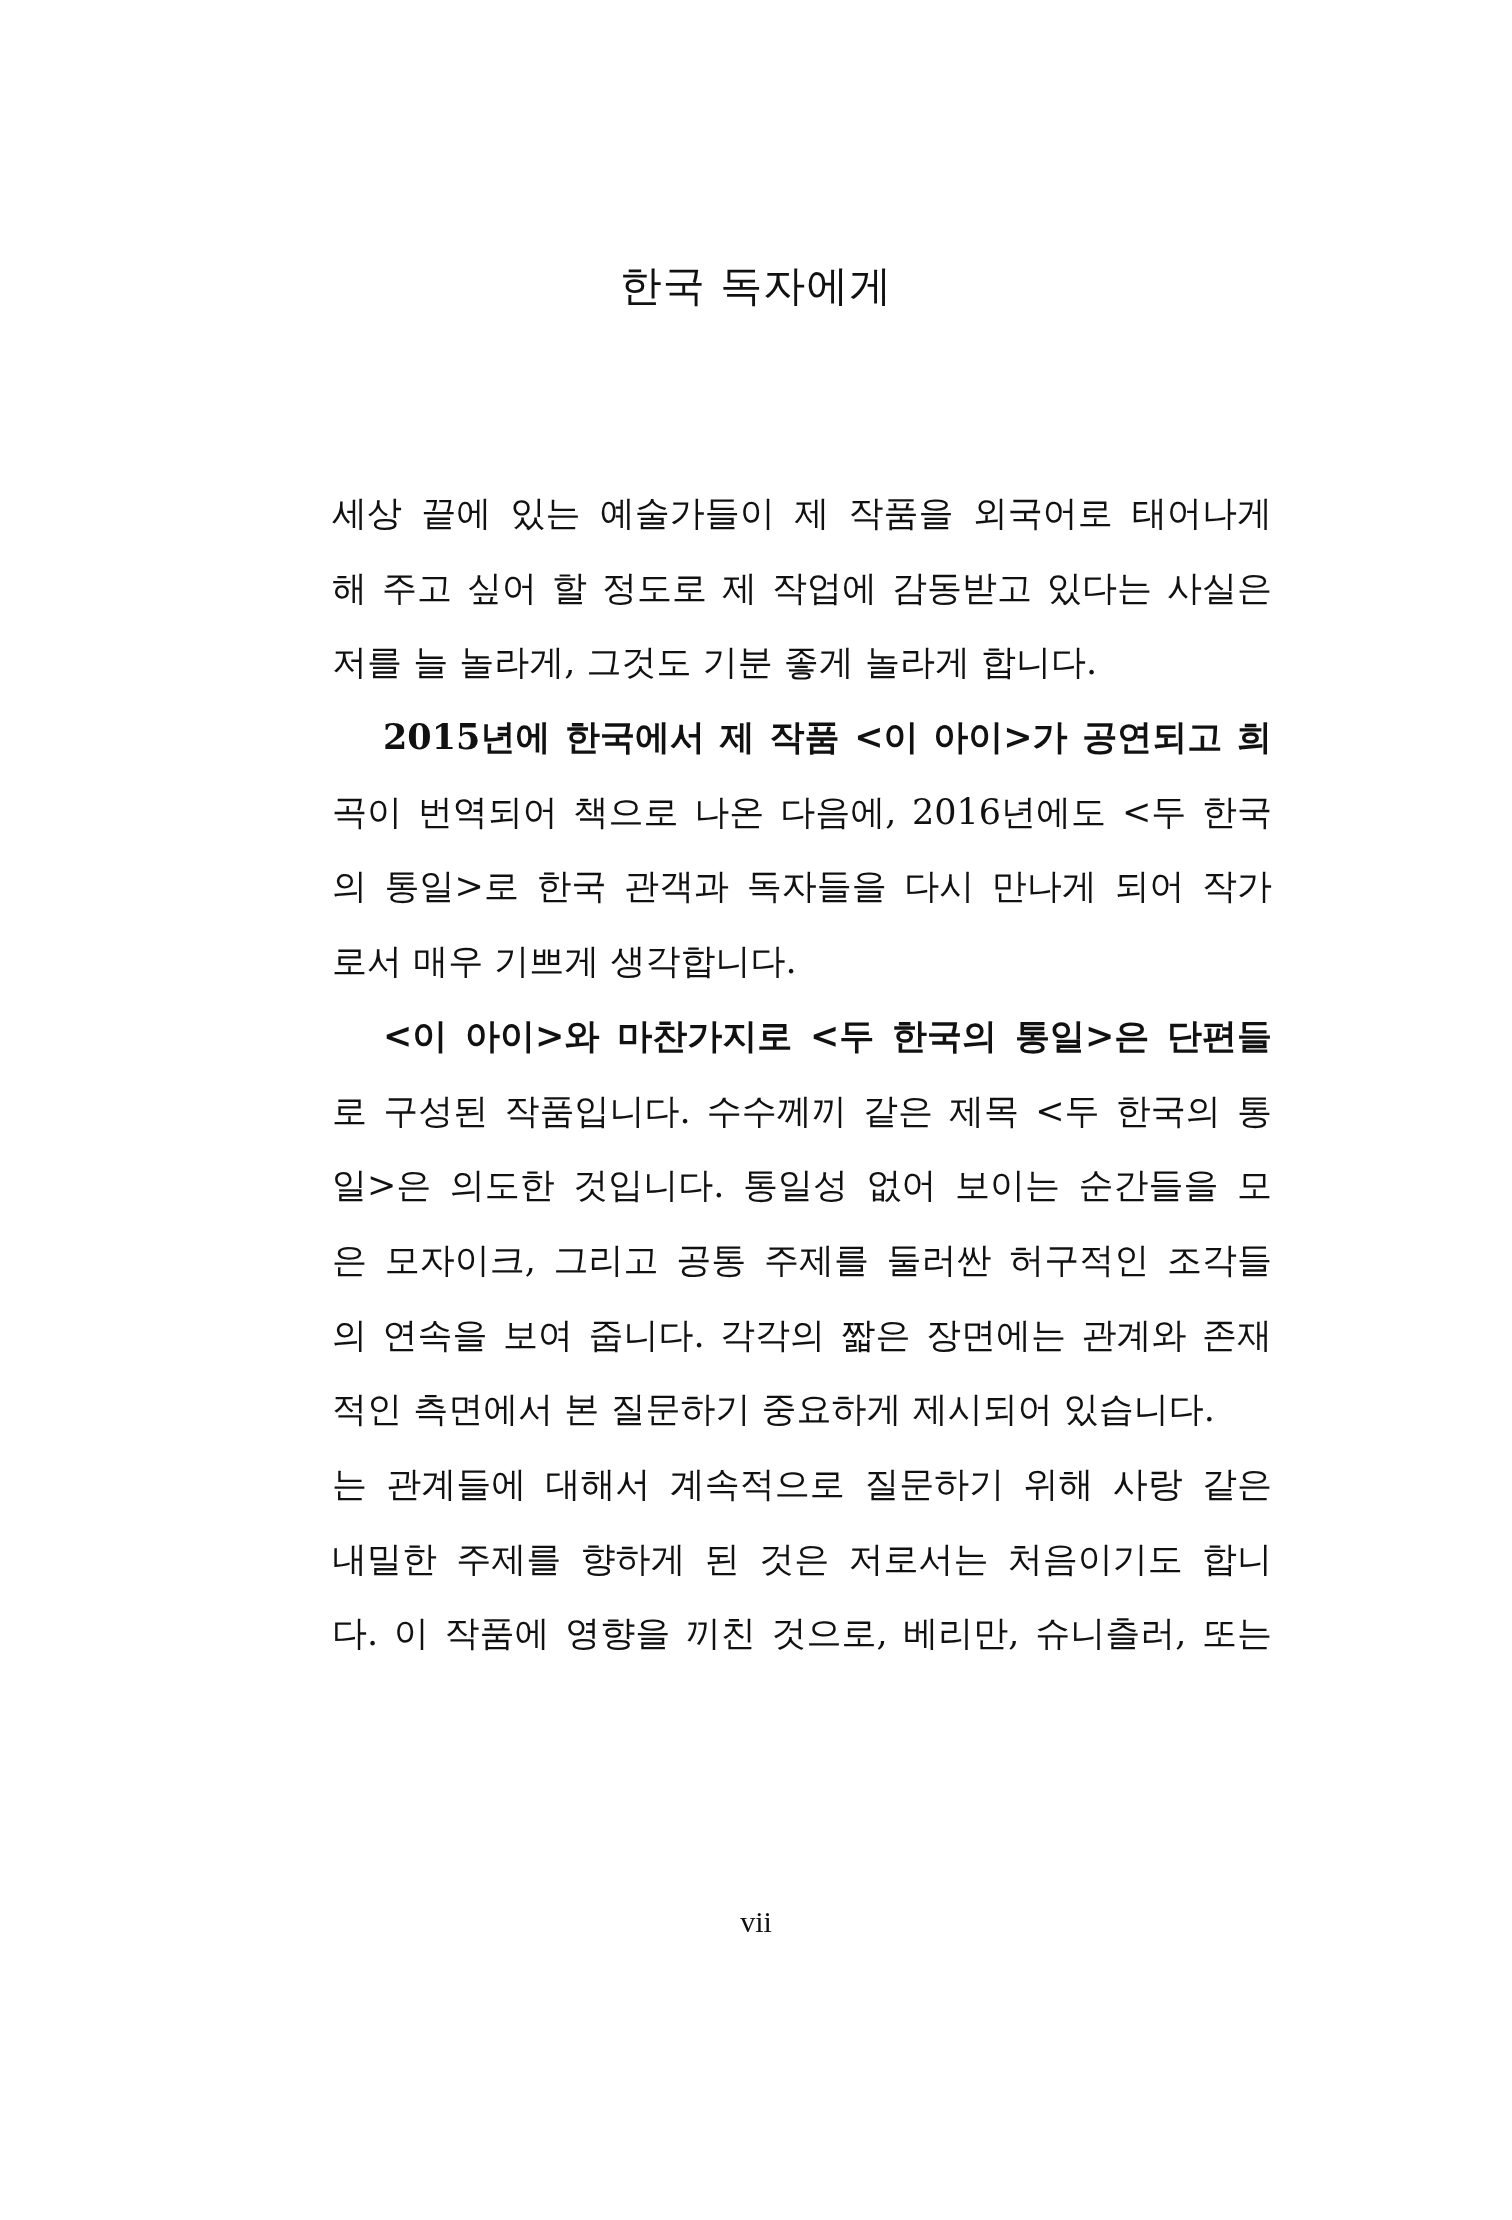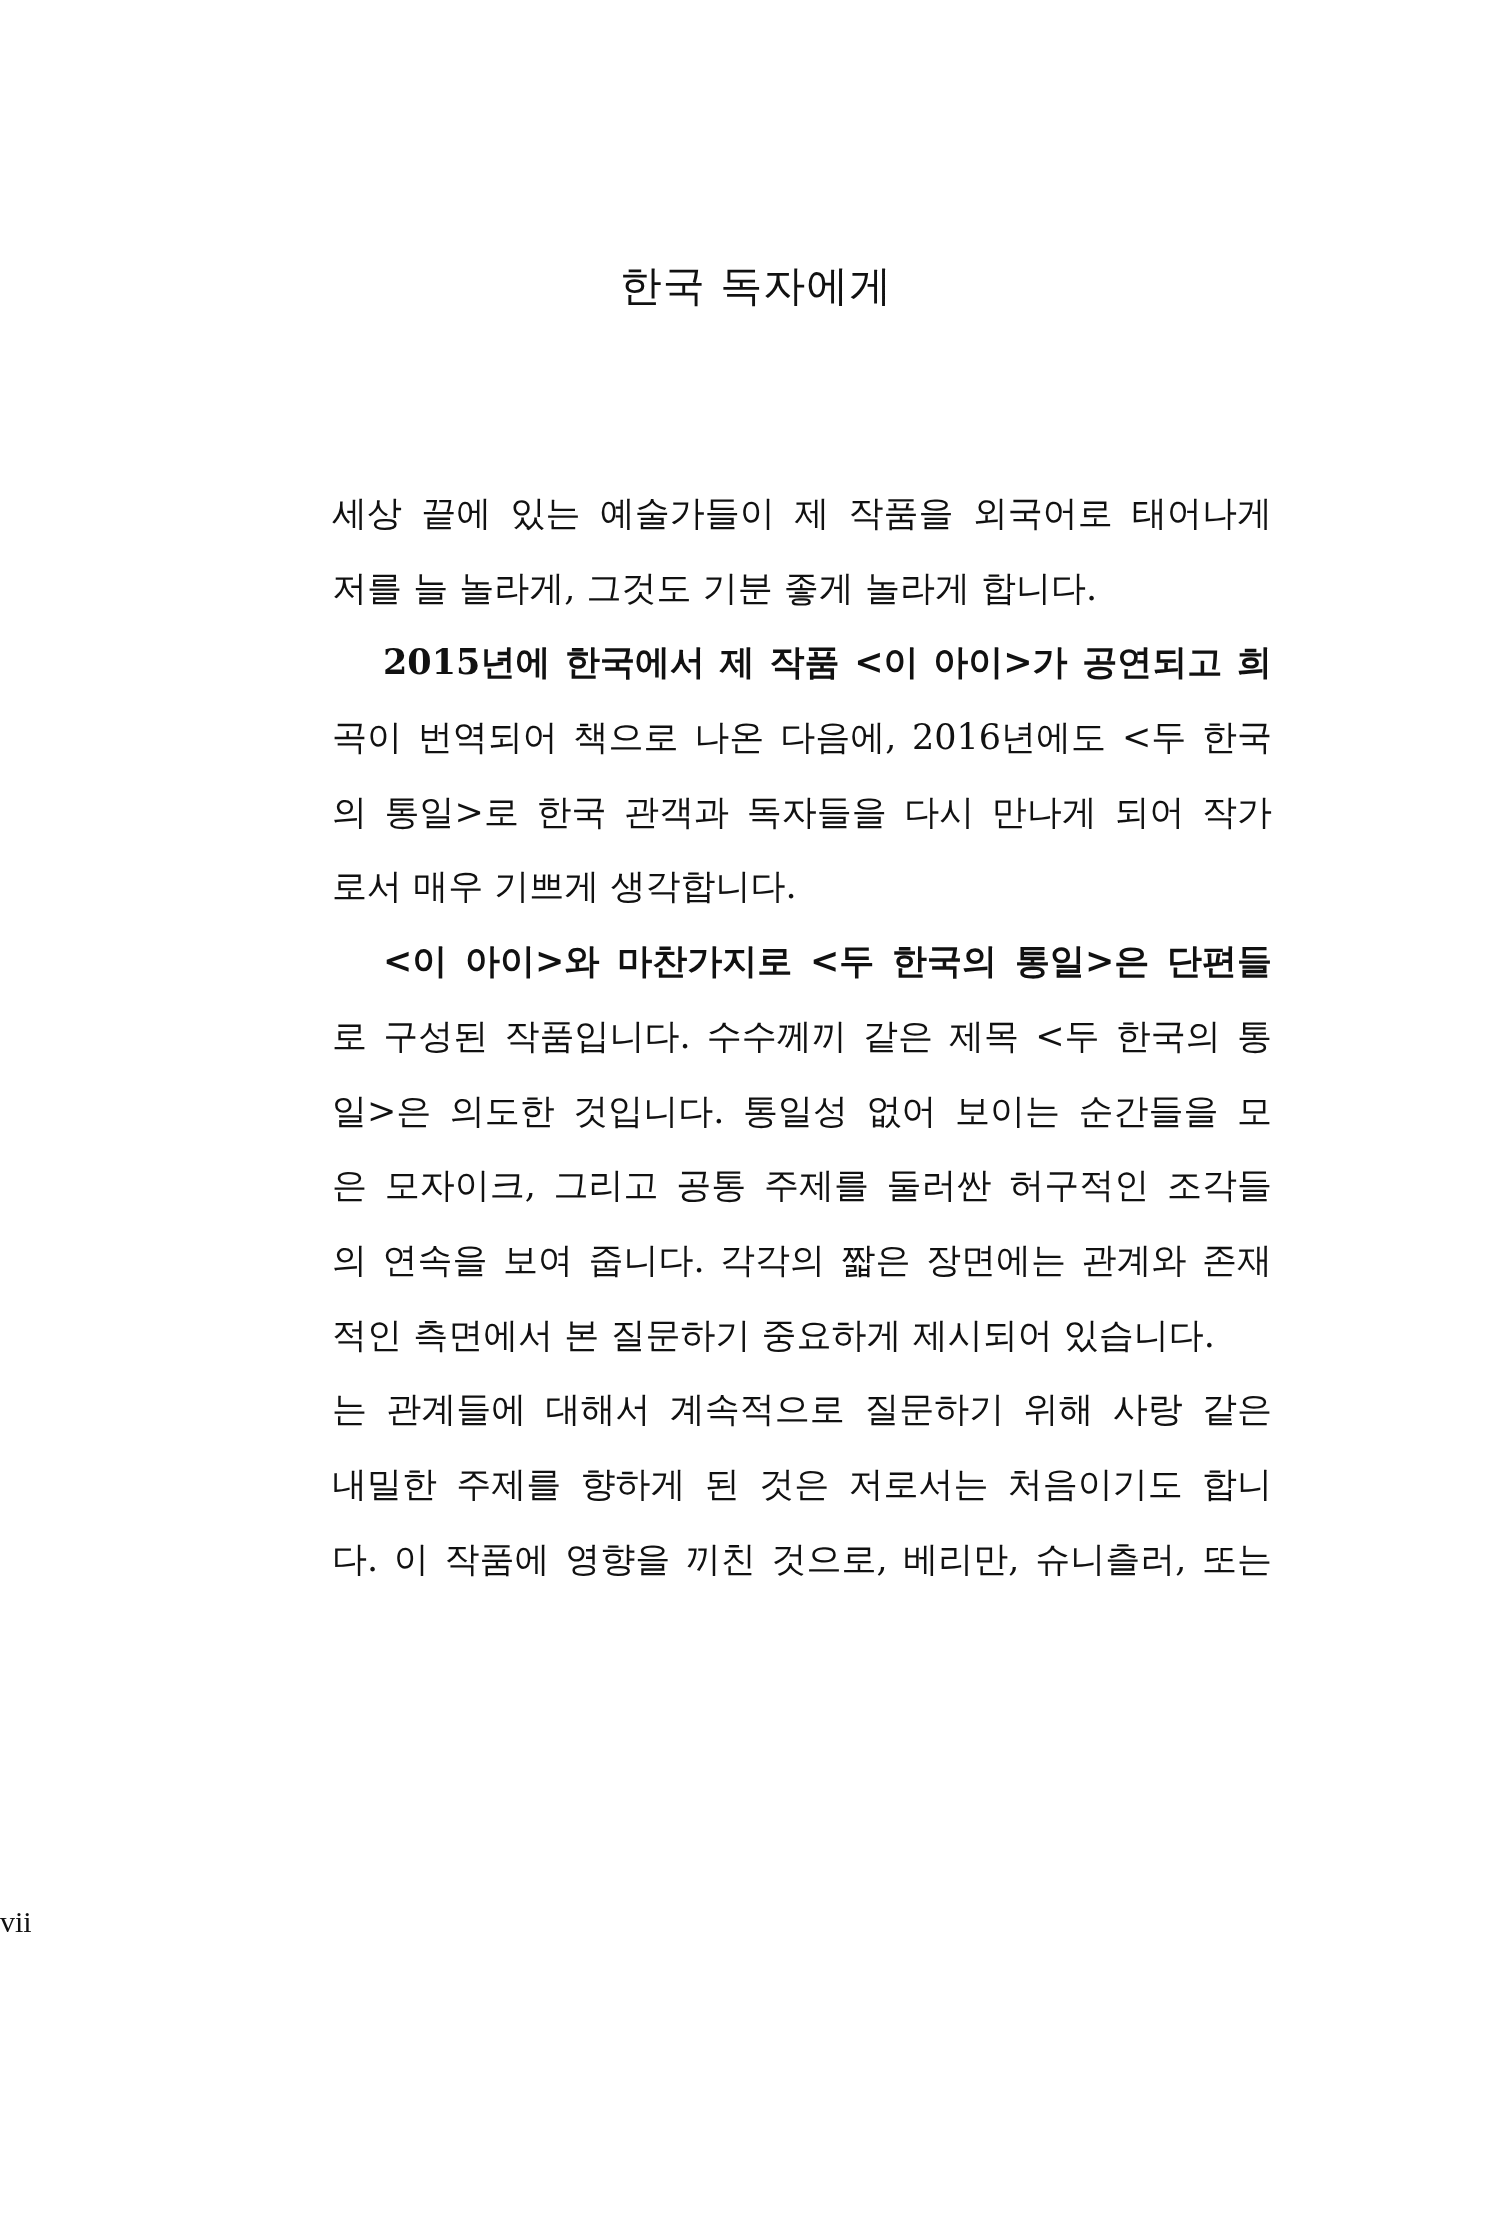--- a/index.html
+++ b/index.html
@@ -56,36 +56,38 @@
   }
   .line.indent {
     padding-left: 51px;
     font-weight: bold;
   }
   .page-number {
     position: absolute;
     top: 1904px;
     left: 0;
     width: 1512px;
+    text-align: center;
     font-family: "Liberation Serif", "DejaVu Serif", serif;
     font-size: 30px;
     line-height: 36px;
   }
 </style>
 </head>
 <body>
 
 <div class="page">
 
   <h1 class="title">한국 독자에게</h1>
 
   <div class="body-text">
 
     <div>
       <span class="line">세상 끝에 있는 예술가들이 제 작품을 외국어로 태어나게</span>
+      <span class="line">해 주고 싶어 할 정도로 제 작업에 감동받고 있다는 사실은</span>
       <span class="line last">저를 늘 놀라게, 그것도 기분 좋게 놀라게 합니다.</span>
     </div>
 
     <div>
       <span class="line indent">2015년에 한국에서 제 작품 &lt;이 아이&gt;가 공연되고 희</span>
       <span class="line">곡이 번역되어 책으로 나온 다음에, 2016년에도 &lt;두 한국</span>
       <span class="line">의 통일&gt;로 한국 관객과 독자들을 다시 만나게 되어 작가</span>
       <span class="line last">로서 매우 기쁘게 생각합니다.</span>
     </div>
 

